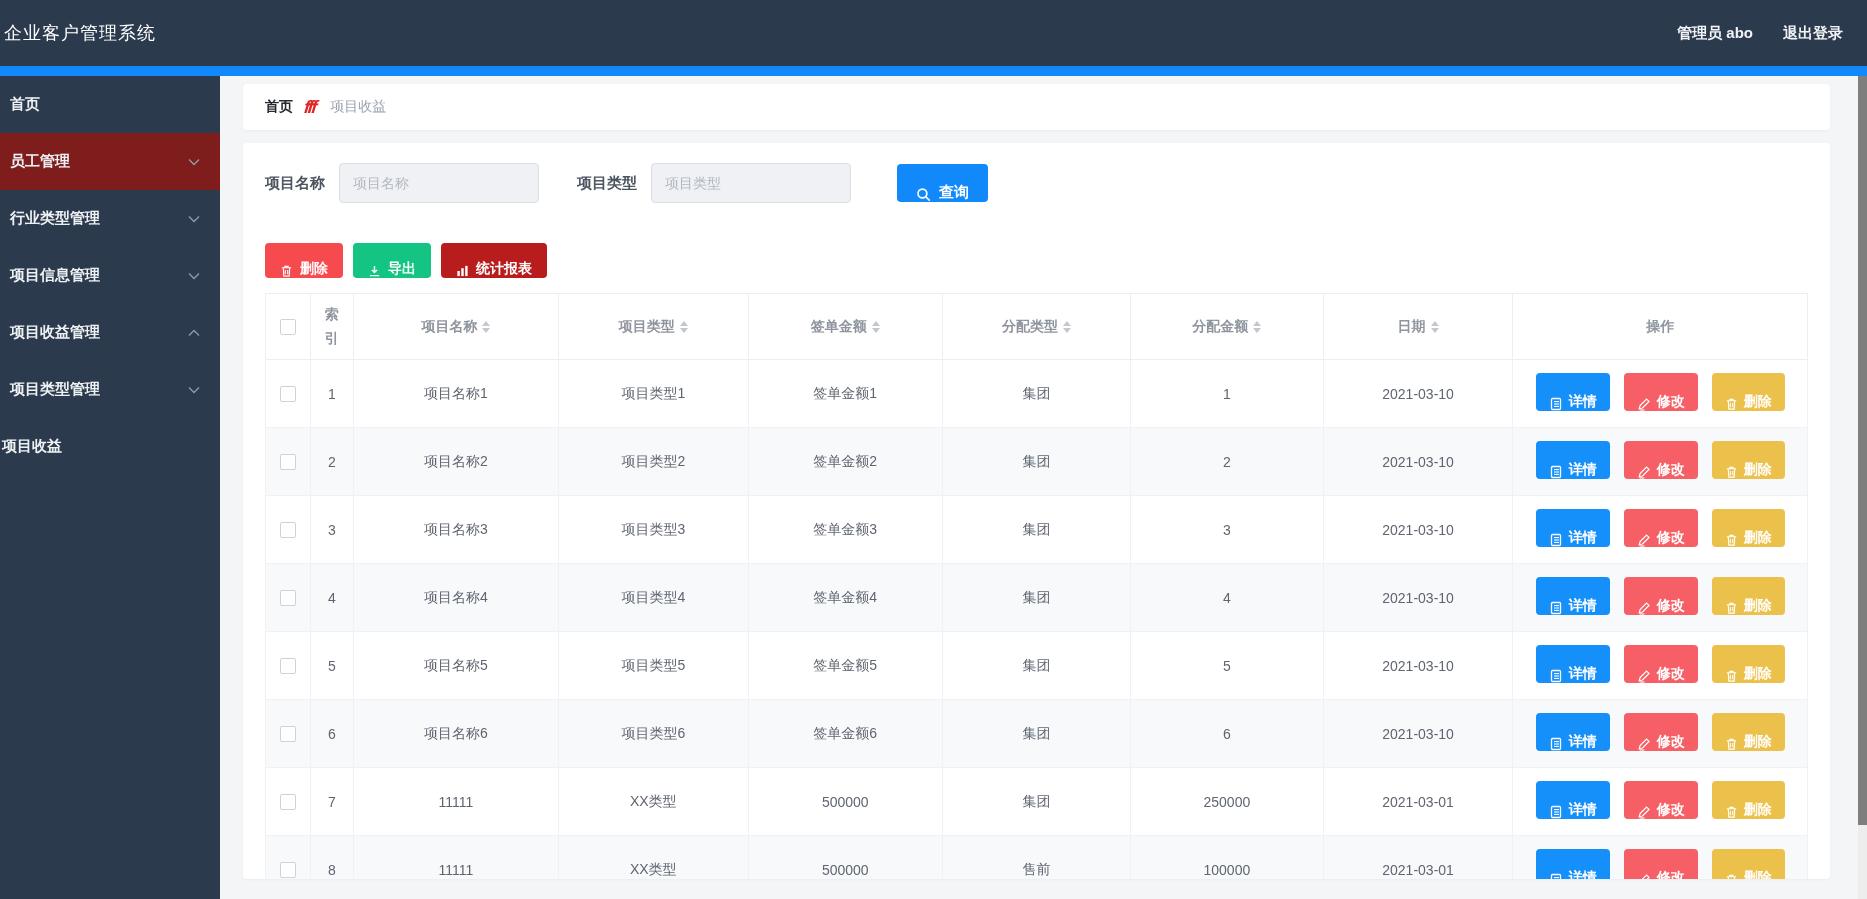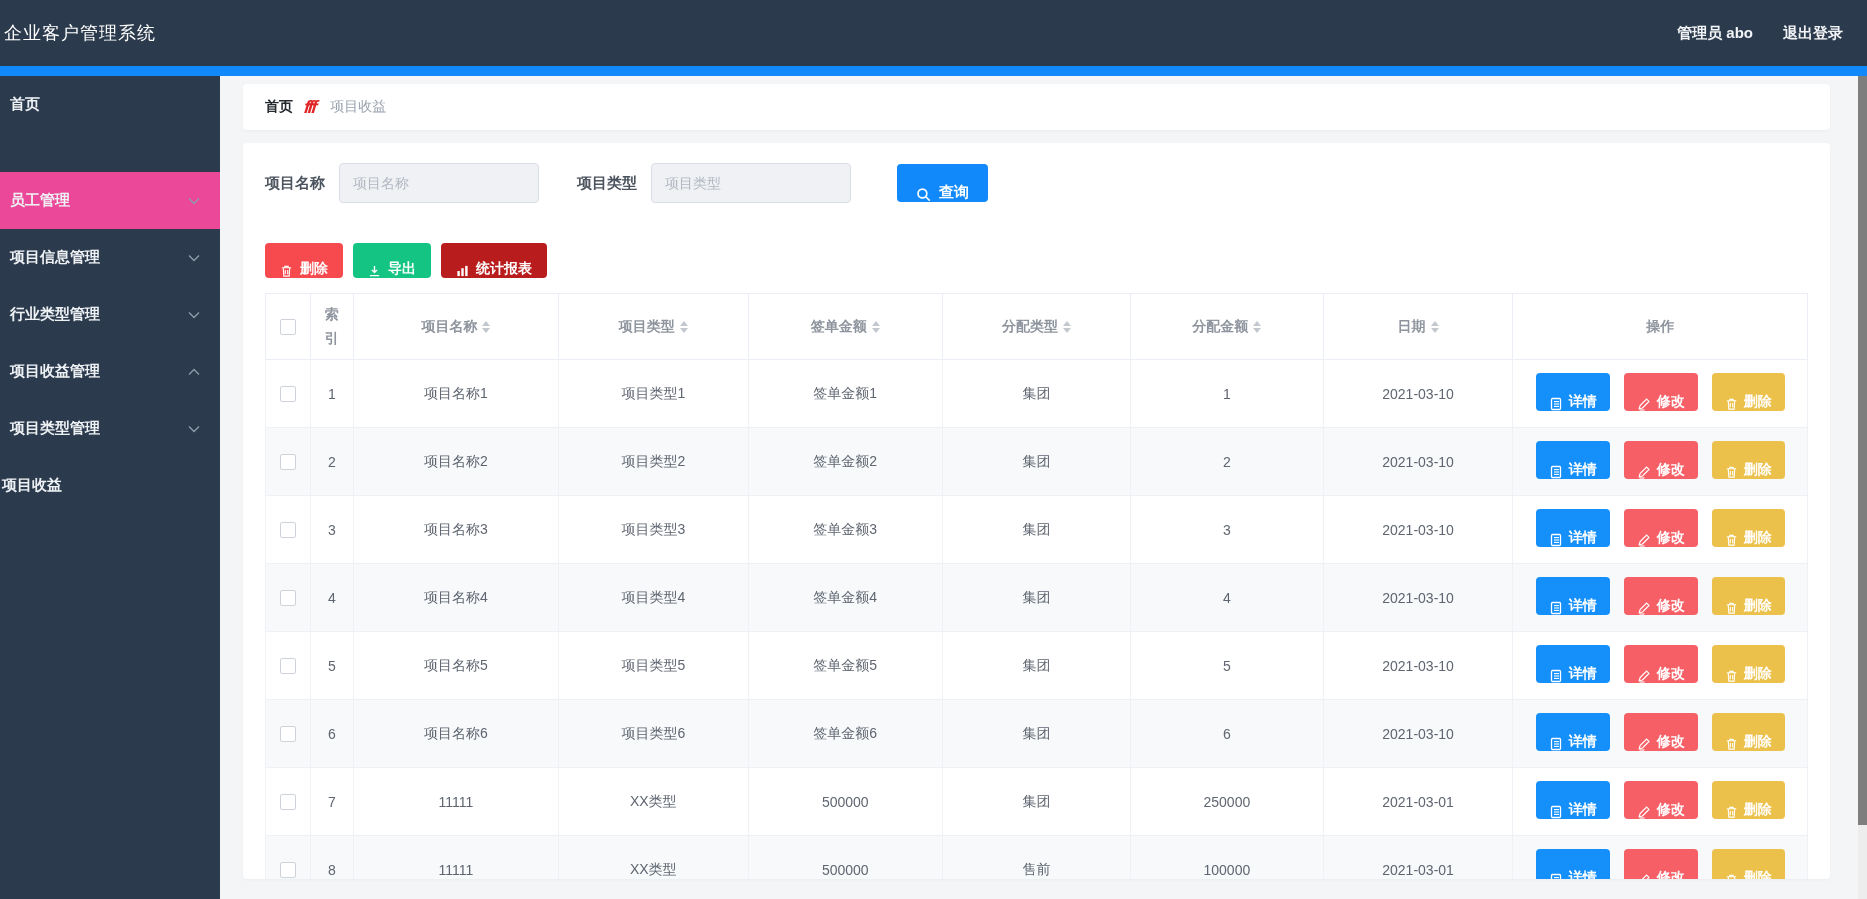--- a/index.html
+++ b/index.html
@@ -18,21 +18,21 @@
   .topbar-right{display:flex;align-items:center;gap:30px;text-align:right;}
   .topbar-right span{color:#f2f4f7;font-size:15px;font-weight:700;cursor:default;}
   .bluebar{height:10px;background:#1189fb;}
   
   .layout{display:flex;height:823px;}
   .sidebar{width:220px;background:#2b3a4d;flex:none;box-sizing:border-box;}
   .side-item{
     height:57px;display:flex;align-items:center;justify-content:space-between;
     padding:0 20px 0 10px;color:#eef1f4;font-size:15px;font-weight:600;cursor:default;
   }
-  .side-item.active{background:#ec4899;margin-top:39px;}
+  .side-item.active{background:#7f1d1d;}
   .side-item.child{padding-left:2px;}
   .chev{display:inline-flex;}
   .content{flex:1;padding:8px 37px 0 23px;box-sizing:border-box;overflow:hidden;}
   .card{background:#ffffff;border-radius:4px;box-shadow:0 1px 3px rgba(30,40,60,0.04);}
   
   .breadcrumb{height:46px;display:flex;align-items:center;padding:0 22px;gap:11px;}
   .bc-home{font-size:14px;font-weight:700;color:#26292e;}
   .bc-sep{
     color:#e02626;font-size:18px;font-weight:700;font-style:italic;
     letter-spacing:-2px;transform:skewX(-6deg);padding-right:4px;
@@ -105,29 +105,29 @@
       </div>
       <div class="side-item active">
         <span>员工管理</span>
         <span class="icn chev">
           <svg width="12" height="8" viewBox="0 0 12 8">
             <polyline points="1,1.5 6,6.5 11,1.5" fill="none" stroke="#8d9bab" stroke-width="1.4"></polyline>
           </svg>
         </span>
       </div>
       <div class="side-item">
-        <span>项目信息管理</span>
+        <span>行业类型管理</span>
         <span class="icn chev">
           <svg width="12" height="8" viewBox="0 0 12 8">
             <polyline points="1,1.5 6,6.5 11,1.5" fill="none" stroke="#8d9bab" stroke-width="1.4"></polyline>
           </svg>
         </span>
       </div>
       <div class="side-item">
-        <span>行业类型管理</span>
+        <span>项目信息管理</span>
         <span class="icn chev">
           <svg width="12" height="8" viewBox="0 0 12 8">
             <polyline points="1,1.5 6,6.5 11,1.5" fill="none" stroke="#8d9bab" stroke-width="1.4"></polyline>
           </svg>
         </span>
       </div>
       <div class="side-item">
         <span>项目收益管理</span>
         <span class="icn chev">
           <svg width="12" height="8" viewBox="0 0 12 8">

